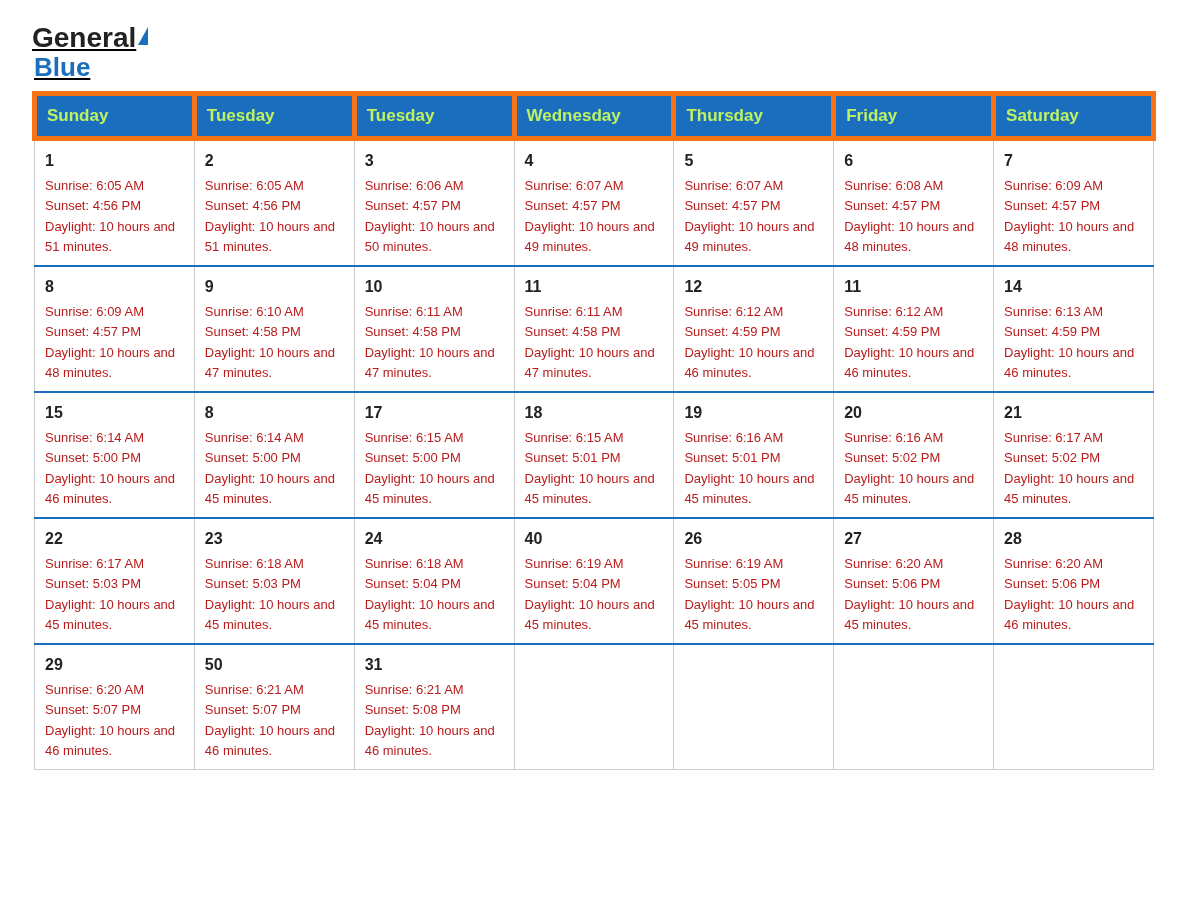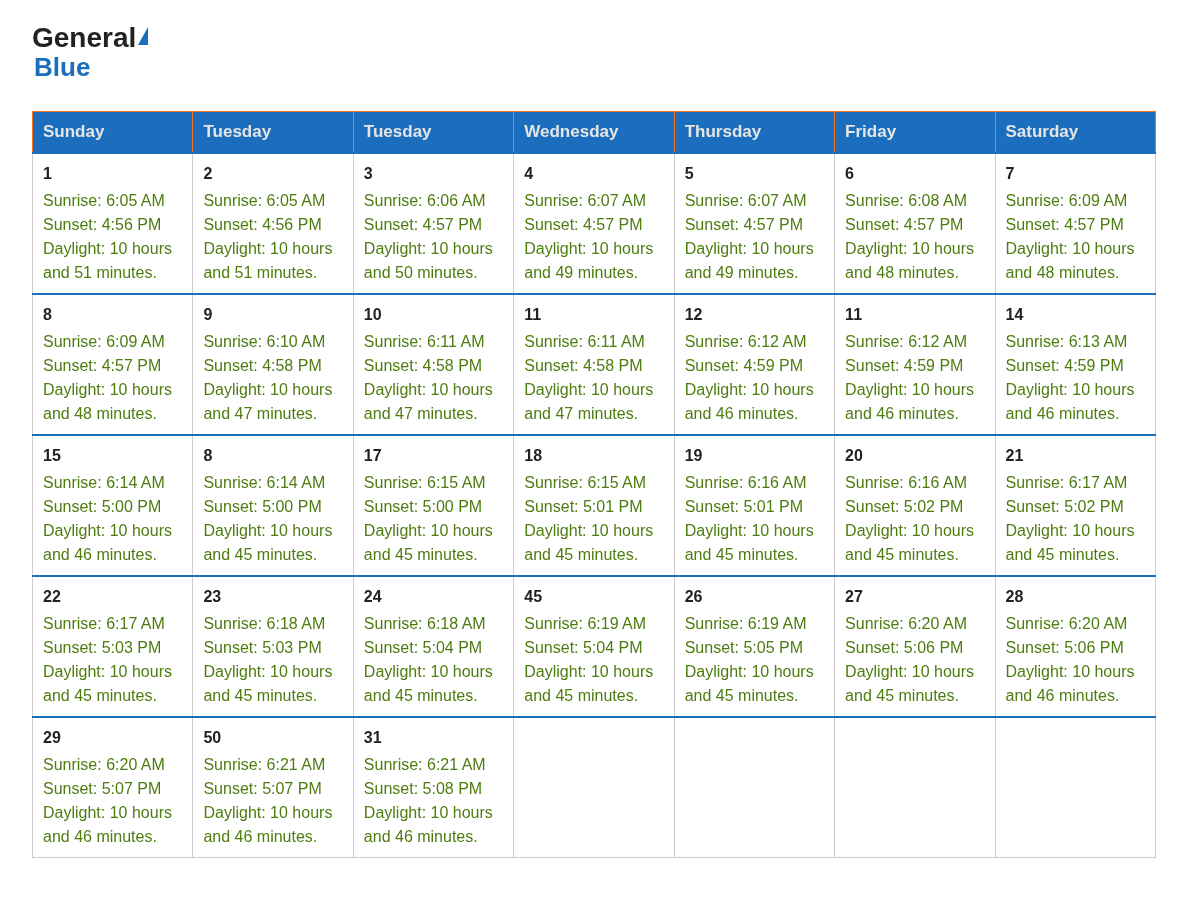--- a/index.html
+++ b/index.html
@@ -7,21 +7,22 @@
       font-family: Arial, sans-serif;
       background: #fff;
       padding: 24px 32px;
       width: 1188px;
       min-height: 918px;
     }
     .header-area {
       display: flex;
       justify-content: space-between;
       align-items: flex-start;
-      margin-bottom: 28px;
+      margin-bottom: 8px;
+      text-decoration: underline;
     }
     .logo-area {
       display: flex;
       flex-direction: column;
       align-items: flex-start;
     }
     .logo-text {
       display: flex;
       align-items: center;
       font-size: 28px;
@@ -61,46 +62,46 @@
       color: #333;
       margin-top: 4px;
     }
     table {
       width: 100%;
       border-collapse: collapse;
       table-layout: fixed;
     }
     th {
       background-color: #1a6ebd;
-      color: #e5e5e5;
+      color: #bef264;
       font-size: 17px;
       font-weight: bold;
       padding: 10px 10px;
       text-align: left;
-      border: 1px solid #f97316;
+      border: 5px solid #f97316;
     }
     td {
       vertical-align: top;
       padding: 8px 10px;
       border: 1px solid #ccc;
       font-size: 13.5px;
       color: #222;
       line-height: 1.5;
       height: 110px;
       background: #fff;
     }
     td .day-num {
       font-size: 16px;
       font-weight: bold;
       display: block;
       margin-bottom: 3px;
     }
     td .day-info {
-      font-size: 16px;
-      color: #4d7c0f;
+      font-size: 13px;
+      color: #b91c1c;
       line-height: 1.5;
     }
     tr:nth-child(even) td { background: #fff; }
     .empty-cell { background: #fff; }
     
     tbody tr td {
       border-top: 2px solid #1a6ebd;
     }
     tbody tr td + td {
       border-top: 2px solid #1a6ebd;
@@ -233,21 +234,21 @@
       </td>
         <td>
         <span class="day-num">23</span>
         <span class="day-info">Sunrise: 6:18 AM<br>Sunset: 5:03 PM<br>Daylight: 10 hours and 45 minutes.</span>
       </td>
         <td>
         <span class="day-num">24</span>
         <span class="day-info">Sunrise: 6:18 AM<br>Sunset: 5:04 PM<br>Daylight: 10 hours and 45 minutes.</span>
       </td>
         <td>
-        <span class="day-num">45</span>
+        <span class="day-num">40</span>
         <span class="day-info">Sunrise: 6:19 AM<br>Sunset: 5:04 PM<br>Daylight: 10 hours and 45 minutes.</span>
       </td>
         <td>
         <span class="day-num">26</span>
         <span class="day-info">Sunrise: 6:19 AM<br>Sunset: 5:05 PM<br>Daylight: 10 hours and 45 minutes.</span>
       </td>
         <td>
         <span class="day-num">27</span>
         <span class="day-info">Sunrise: 6:20 AM<br>Sunset: 5:06 PM<br>Daylight: 10 hours and 45 minutes.</span>
       </td>

